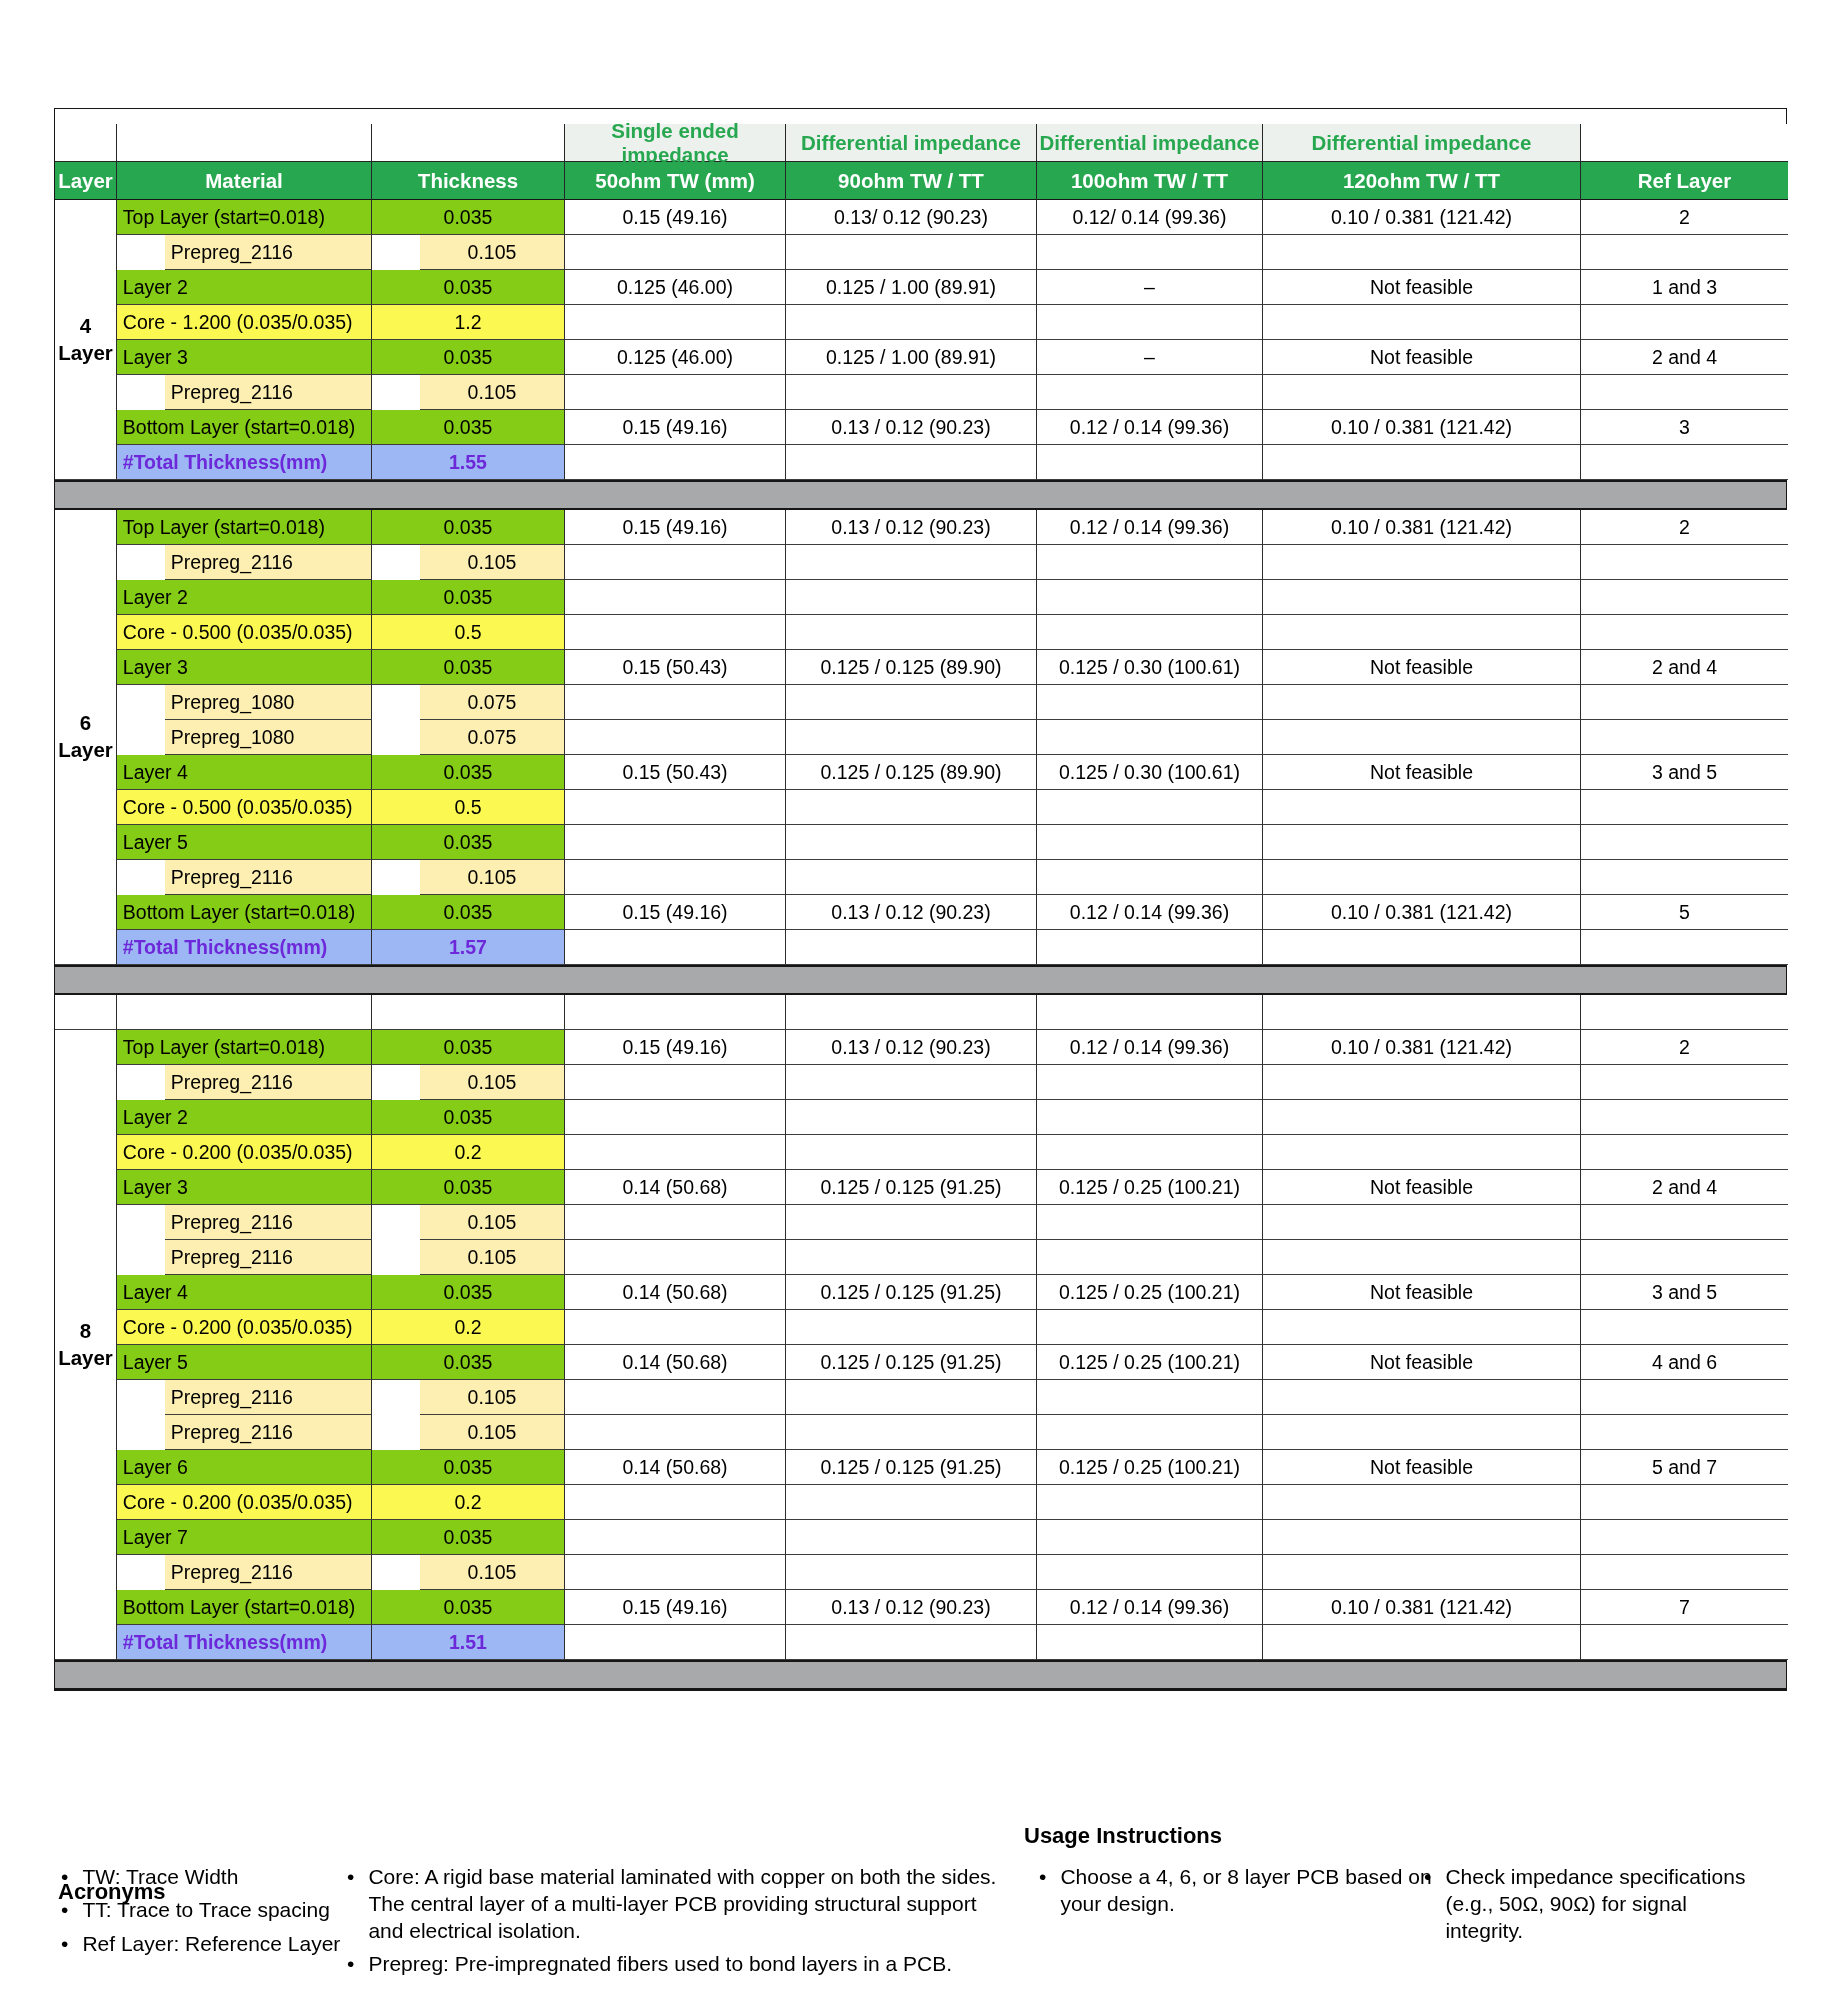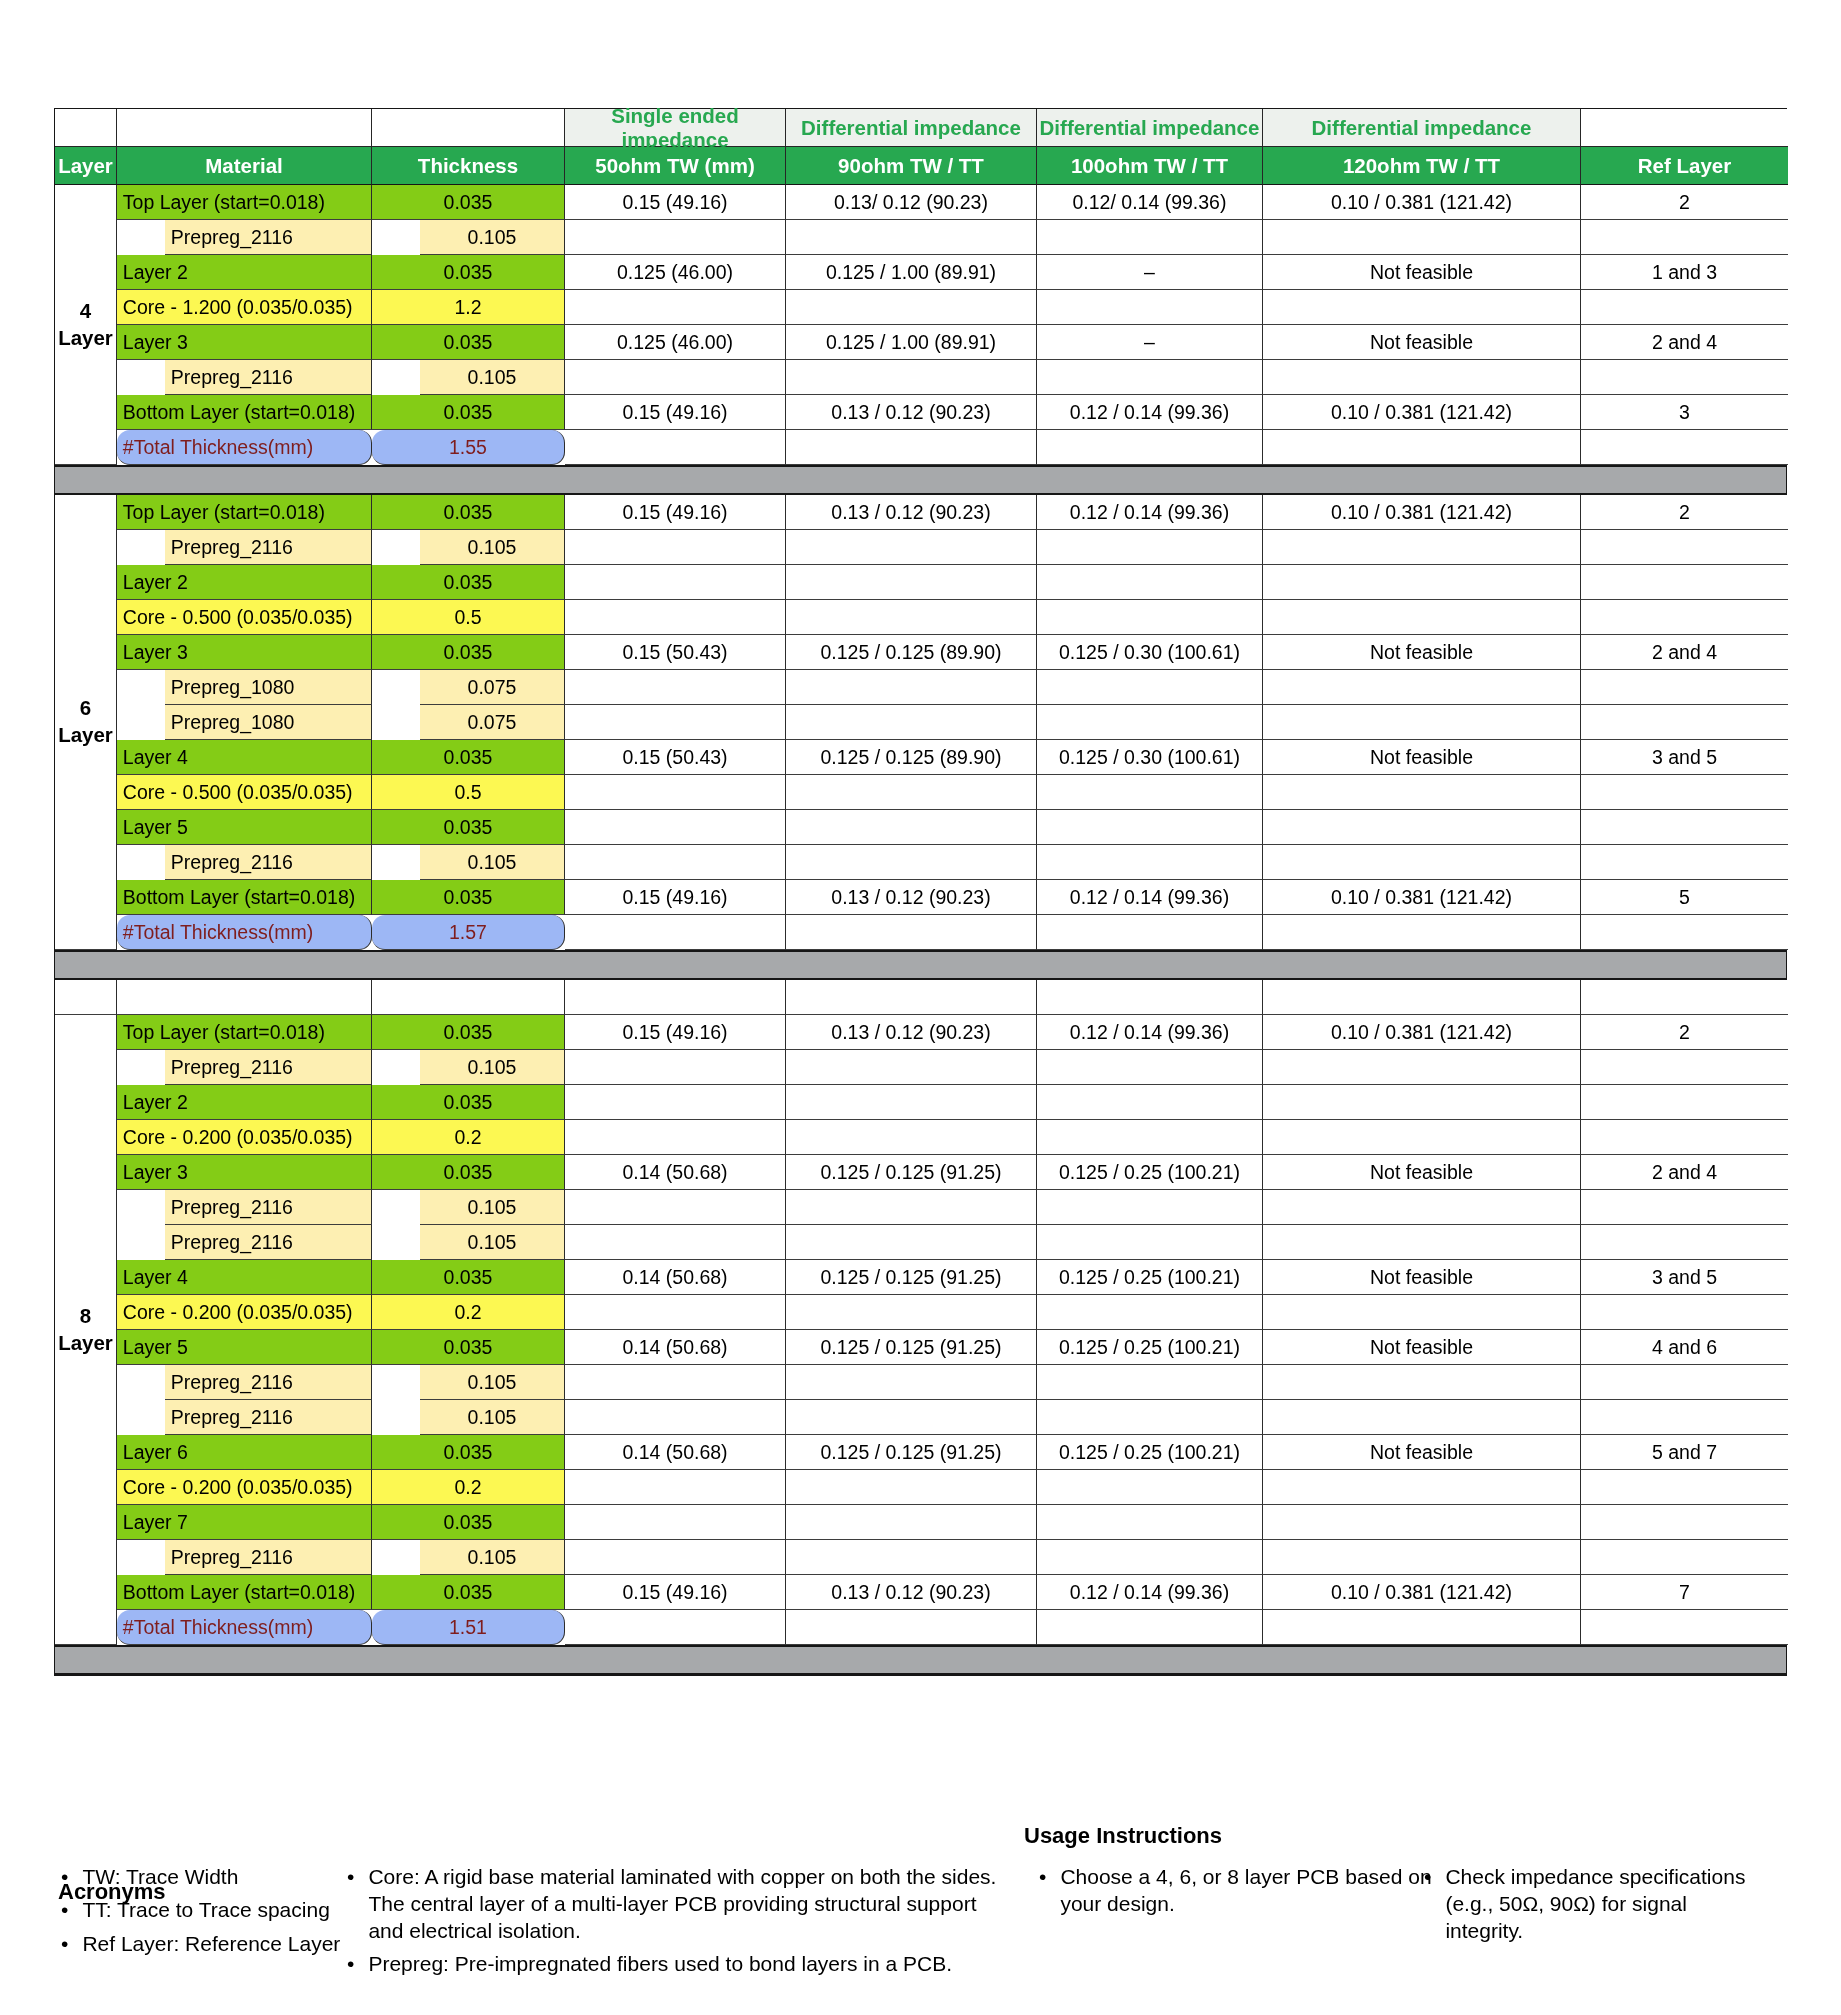--- a/index.html
+++ b/index.html
@@ -1,38 +1,38 @@
 <!DOCTYPE html>
 <html style="font-size:7.8px"><head>
 <meta charset="utf-8">
 <style>
   html,body{margin:0;padding:0;background:#fff;}
   body{width:1841px;height:2015px;position:relative;font-family:"Liberation Sans",sans-serif;color:#000;}
 
   .table-wrap{position:absolute;left:54px;top:108px;width:1731px;border:1.5px solid #161616;background:#fff;}
 
-  #header-grid{display:grid;grid-template-columns:62px 255px 193px 221px 251px 226px 318px 207px;grid-template-rows:38px 38px;}
+  #header-grid{display:grid;grid-template-columns:62px 255px 193px 221px 251px 226px 318px 207px;grid-template-rows:38px 38px;margin-top:15px;}
   .hc{box-sizing:border-box;border-right:1px solid #262626;border-bottom:1px solid #262626;
       display:flex;align-items:center;justify-content:center;text-align:center;
       font-weight:700;font-size:20.5px;background:#fff;}
   .hc:nth-child(8n){border-right:none;}
   .hc.imp{background:#EDF1ED;color:#27A850;}
   .hc.colhead{background:#27A850;color:#fff;border-bottom:1.5px solid #161616;}
 
   .sec{display:grid;grid-template-columns:62px 255px 193px 221px 251px 226px 318px 207px;grid-auto-rows:35px;}
   .row{display:contents;}
   .c{box-sizing:border-box;border-right:1px solid #2c2c2c;border-bottom:1px solid #3d3d3d;
      display:flex;align-items:center;justify-content:center;text-align:center;
      font-size:19.5px;background:#fff;overflow:hidden;white-space:nowrap;}
   .row .c:last-child{border-right:none;}
   .mat{justify-content:flex-start;padding:0 3.9px 0 5.8px;}
   .copper{background:#84cc16;}
   .prepreg{background:#FDEFB2;margin-left:48px;}
   .core{background:#FCF852;font-weight:400;}
-  .total{background:#9DB7F5;font-weight:400;color:#7f1d1d;border-radius:13px;}
+  .total{background:#9DB7F5;font-weight:700;color:#6d28d9;}
   .spacer{background:#fff;}
   .laycell{grid-column:1;box-sizing:border-box;border-right:1px solid #2c2c2c;border-bottom:1px solid #3d3d3d;
      display:flex;flex-direction:column;align-items:center;justify-content:center;
      font-weight:700;font-size:20.5px;line-height:1.3;background:#fff;text-align:center;}
   .band{box-sizing:border-box;height:30px;background:#A7A9AB;border-top:2.4px solid #161616;border-bottom:2.4px solid #161616;}
 
   .note-h{position:absolute;font-size:22px;font-weight:700;}
   .note-list{position:absolute;list-style:none;margin:0;padding:0;font-size:21px;line-height:27px;}
   .note-list li{position:relative;padding-left:24.4px;margin-bottom:6.3px;}
   .note-list li::before{content:"\2022";position:absolute;left:2.9px;top:0;}

